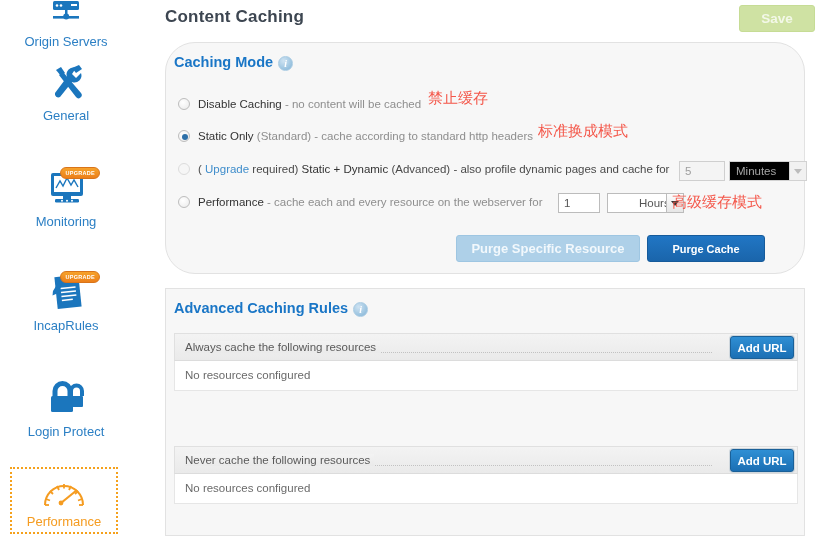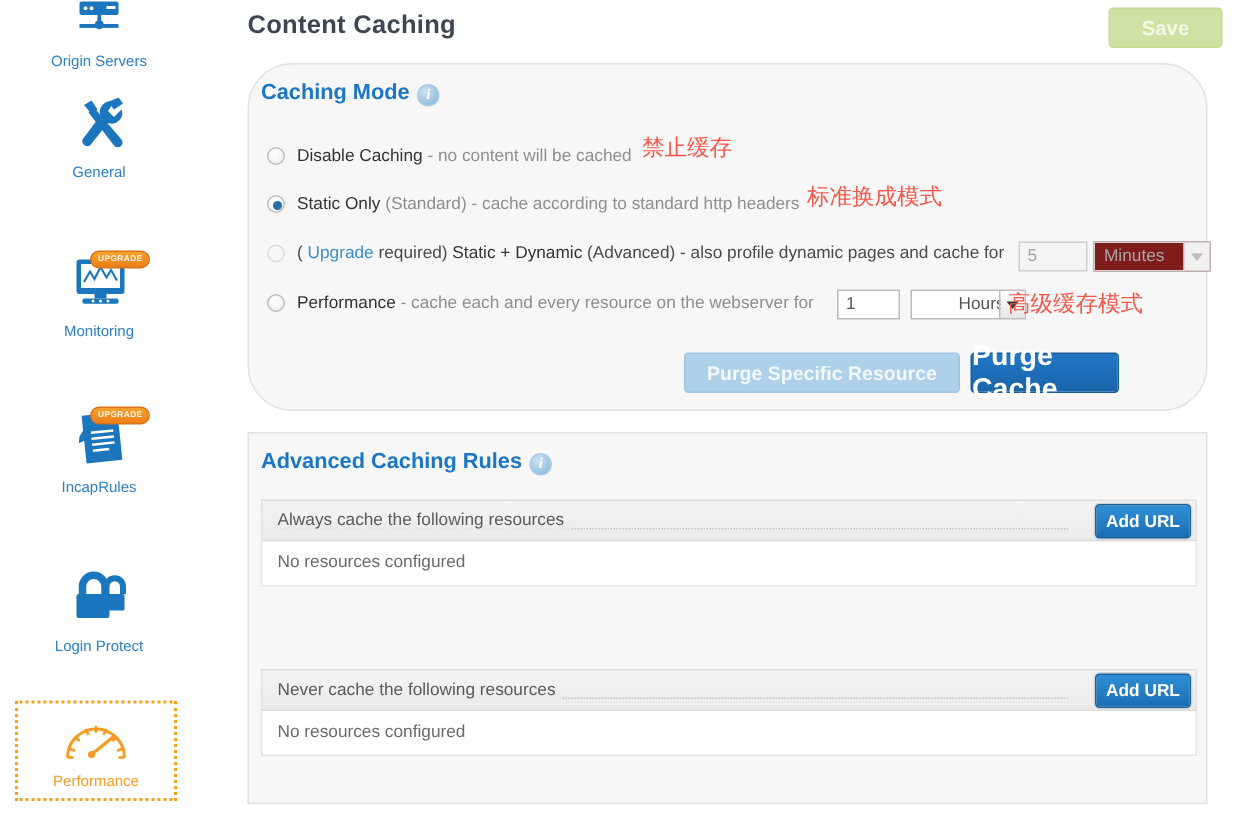--- a/index.html
+++ b/index.html
@@ -17,21 +17,21 @@
     position: absolute; left: 0; top: 0; width: 160px; height: 551px;
     background: #ffffff;
   }
   .nav-item {
     position: absolute; left: 12px; width: 108px;
     display: flex; flex-direction: column; align-items: center;
     text-align: center;
   }
   .nav-item .ico { position: relative; width: 56px; height: 44px; }
   .nav-label {
-    margin-top: 2px; font-size: 10px; color: #2b7fc4; line-height: 16px;
+    margin-top: 2px; font-size: 13px; color: #2b7fc4; line-height: 16px;
     white-space: nowrap;
   }
   .nav-item.active {
     border: 2px dotted #f5a11c; padding: 3px 2px 2px 2px;
     left: 10px; width: 108px;
   }
   .nav-item.active .nav-label { color: #f59c21; }
   .badge-upgrade {
     position: absolute; right: -6px; top: -1px;
     background: linear-gradient(#f6a22b, #ec7f1a);
@@ -103,43 +103,43 @@
     font-size: 11.5px; color: #555; padding: 0 0 0 5px; line-height: 18px;
     font-family: "Liberation Sans", sans-serif;
   }
   .num-input.dis { border-color: #cfcfcf; background: #f4f4f4; color: #9e9e9e; }
 
   .sel {
     position: absolute; height: 20px; border: 1px solid #bcbcbc; background: #fff;
     font-size: 11.5px; color: #555; display: flex; align-items: center;
     padding-left: 6px;
   }
-  .sel.dis { border-color: #d2d2d2; background: #7f1d1d; color: #a6a6a6; text-align: right; }
+  .sel.dis { border-color: #d2d2d2; background: #000000; color: #a6a6a6; text-align: right; }
   .sel-arrow {
     position: absolute; right: 0; top: 0; bottom: 0; width: 17px;
     background: linear-gradient(#fdfdfd, #e6e6e6);
     border-left: 1px solid #bcbcbc;
     display: flex; align-items: center; justify-content: center;
   }
   .sel.dis .sel-arrow { background: #f1f1f1; border-left: 1px solid #d6d6d6; }
   .caret { width: 0; height: 0; border-left: 4px solid transparent;
            border-right: 4px solid transparent; border-top: 5px solid #333; }
   .sel.dis .caret { border-top-color: #bcbcbc; }
 
   .btn-purge-spec {
     position: absolute; left: 290px; top: 192px; width: 184px; height: 27px;
     background: #aed0e8; border: 1px solid #9ec6e2; border-radius: 3px;
     color: #f2f8fc; font-size: 13px; font-weight: bold;
     display: flex; align-items: center; justify-content: center;
   }
   .btn-purge-cache {
-    position: absolute; left: 481px; top: 192px; width: 99px; height: 27px;
+    position: absolute; left: 481px; top: 192px; width: 118px; height: 27px;
     background: linear-gradient(#2176c4, #1a65ab); border: 1px solid #165b9b;
     border-radius: 3px;
-    color: #ffffff; font-size: 19px; font-weight: bold;
+    color: #ffffff; font-size: 11px; font-weight: bold;
     display: flex; align-items: center; justify-content: center;
   }
 
   
   .rule-head {
     position: absolute; left: 8px; width: 624px; height: 28px;
     background: linear-gradient(#f3f3f3, #eaeaea);
     border: 1px solid #e0e0e0; border-bottom: 1px solid #dcdcdc;
   }
   .rule-head .rh-text {

